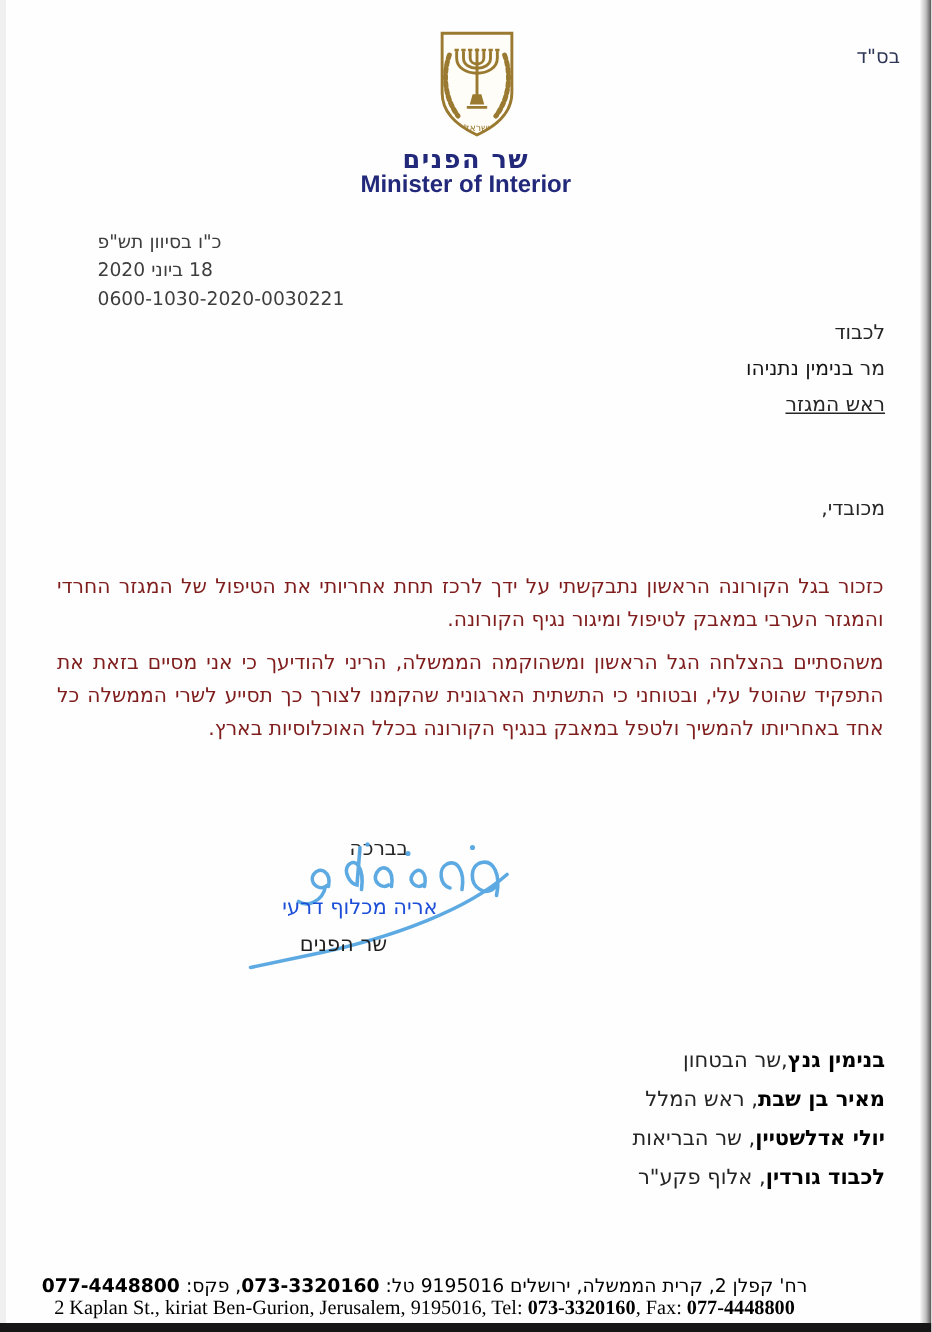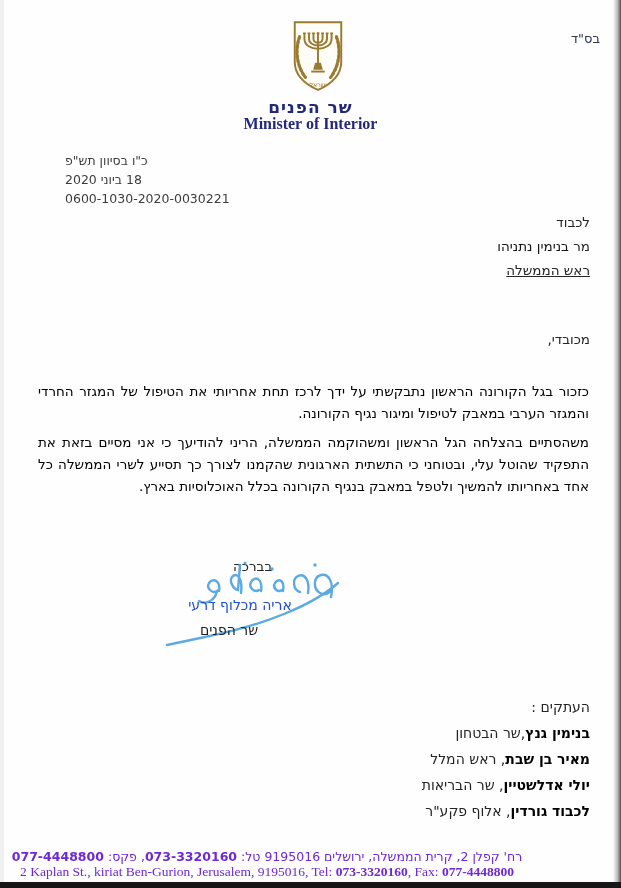--- a/index.html
+++ b/index.html
@@ -15,51 +15,51 @@
   .edge-bottom{position:absolute;left:0;right:0;bottom:0;height:6px;background:#161616;}
   .edge-left{position:absolute;top:0;left:0;bottom:0;width:4px;background:#f0f0f0;}
 
   .bsd{position:absolute;top:31px;right:21px;font-size:13px;color:#2d3656;direction:rtl;}
 
   .emblem{position:absolute;top:19px;left:287px;width:62px;height:78px;}
 
   .title-he{position:absolute;top:97px;left:0;width:621px;text-align:center;
     font-size:17px;font-weight:bold;color:#23297a;direction:rtl;letter-spacing:1px;}
   .title-en{position:absolute;top:115px;left:0;width:621px;text-align:center;
-    font-family:Liberation Serif, serif;
+    font-family:Liberation Sans, sans-serif;
     font-size:16px;font-weight:bold;color:#23297a;}
 
   .date-block{position:absolute;top:151px;left:65px;direction:rtl;text-align:left;
     font-size:12.5px;line-height:19px;color:#3d3d3d;}
 
   .addressee{position:absolute;top:210px;right:31px;direction:rtl;text-align:right;
     font-size:13.5px;line-height:24px;color:#262626;}
   .addressee .name-line b{font-weight:normal;color:#151515;}
   .addressee .underlined{text-decoration:underline;}
 
   .greeting{position:absolute;top:331px;right:31px;direction:rtl;
     font-size:13.5px;color:#262626;}
 
   .body-text{position:absolute;top:380px;right:32px;left:38px;direction:rtl;
-    font-size:13.5px;line-height:22px;color:#000000;text-align:justify;}
+    font-size:13.5px;line-height:22px;color:#7f1d1d;text-align:justify;}
   .body-text p{margin:0 0 7px 0;}
 
   .closing{position:absolute;top:558px;left:233px;direction:rtl;
     font-size:13.5px;color:#262626;}
   .sig-scribble{position:absolute;top:553px;left:145px;width:200px;height:95px;}
   .sig-name{position:absolute;top:597px;left:180px;width:120px;text-align:center;
     direction:rtl;font-size:14px;color:#1d4ed8;}
   .sig-title{position:absolute;top:622px;left:173px;width:112px;text-align:center;
     direction:rtl;font-size:14px;color:#1f1f1f;}
 
   .copies{position:absolute;top:694px;right:31px;direction:rtl;text-align:right;
     font-size:14px;line-height:26px;color:#242424;}
   .copies .row b{font-weight:bold;color:#000000;margin-top:21px;}
 
-  .footer{position:absolute;left:0;width:534px;text-align:center;color:#6d28d9;}
+  .footer{position:absolute;left:16px;width:534px;text-align:center;color:#000000;}
   .footer-he{top:849px;direction:rtl;font-size:12.5px;}
   .footer-en{top:864px;font-family:"Liberation Serif","DejaVu Serif",serif;font-size:13.5px;}
   .footer b{font-weight:bold;}
 </style>
 </head>
 <body>
 
 <div class="page">
 
   <div class="edge-left"></div>
@@ -93,21 +93,21 @@
 
   <div class="date-block">
     <div>כ"ו בסיוון תש"פ</div>
     <div>18 ביוני 2020</div>
     <div>0600-1030-2020-0030221</div>
   </div>
 
   <div class="addressee">
     <div>לכבוד</div>
     <div class="name-line"><span>מר </span><b>בנימין נתניהו</b></div>
-    <div class="underlined">ראש הממשלה</div>
+    <div class="underlined">ראש המגזר</div>
   </div>
 
   <div class="greeting">מכובדי,</div>
 
   <div class="body-text">
     <p>כזכור בגל הקורונה הראשון נתבקשתי על ידך לרכז תחת אחריותי את הטיפול של המגזר החרדי והמגזר הערבי במאבק לטיפול ומיגור נגיף הקורונה.</p>
     <p>משהסתיים בהצלחה הגל הראשון ומשהוקמה הממשלה, הריני להודיעך כי אני מסיים בזאת את התפקיד שהוטל עלי, ובטוחני כי התשתית הארגונית שהקמנו לצורך כך תסייע לשרי הממשלה כל אחד באחריותו להמשיך ולטפל במאבק בנגיף הקורונה בכלל האוכלוסיות בארץ.</p>
   </div>
 
   <div class="closing">בברכה</div>
@@ -126,21 +126,20 @@
       <circle cx="170" cy="12" r="1.7"></circle>
       <circle cx="127" cy="16" r="1.7"></circle>
       <circle cx="100" cy="10" r="1.5"></circle>
     </g>
   </svg>
 
   <div class="sig-name">אריה מכלוף דרעי</div>
   <div class="sig-title">שר הפנים</div>
 
   <div class="copies">
-    <div>העתקים :</div>
     <div class="row"><b>בנימין גנץ</b><span>,שר הבטחון</span></div>
     <div class="row"><b>מאיר בן שבת</b><span>, ראש המלל</span></div>
     <div class="row"><b>יולי אדלשטיין</b><span>, שר הבריאות</span></div>
     <div class="row"><b>לכבוד גורדין</b><span>, אלוף פקע"ר</span></div>
   </div>
 
   <div class="footer footer-he" style="position:absolute;top:849px;"><span>רח' קפלן 2, קרית הממשלה, ירושלים 9195016 טל: </span><b>073-3320160</b><span>, פקס: </span><b>077-4448800</b></div>
 
   <div class="footer footer-en" style="position:absolute;top:864px;"><span>2 Kaplan St., kiriat Ben-Gurion, Jerusalem, 9195016, Tel: </span><b>073-3320160</b><span>, Fax: </span><b>077-4448800</b></div>
 

